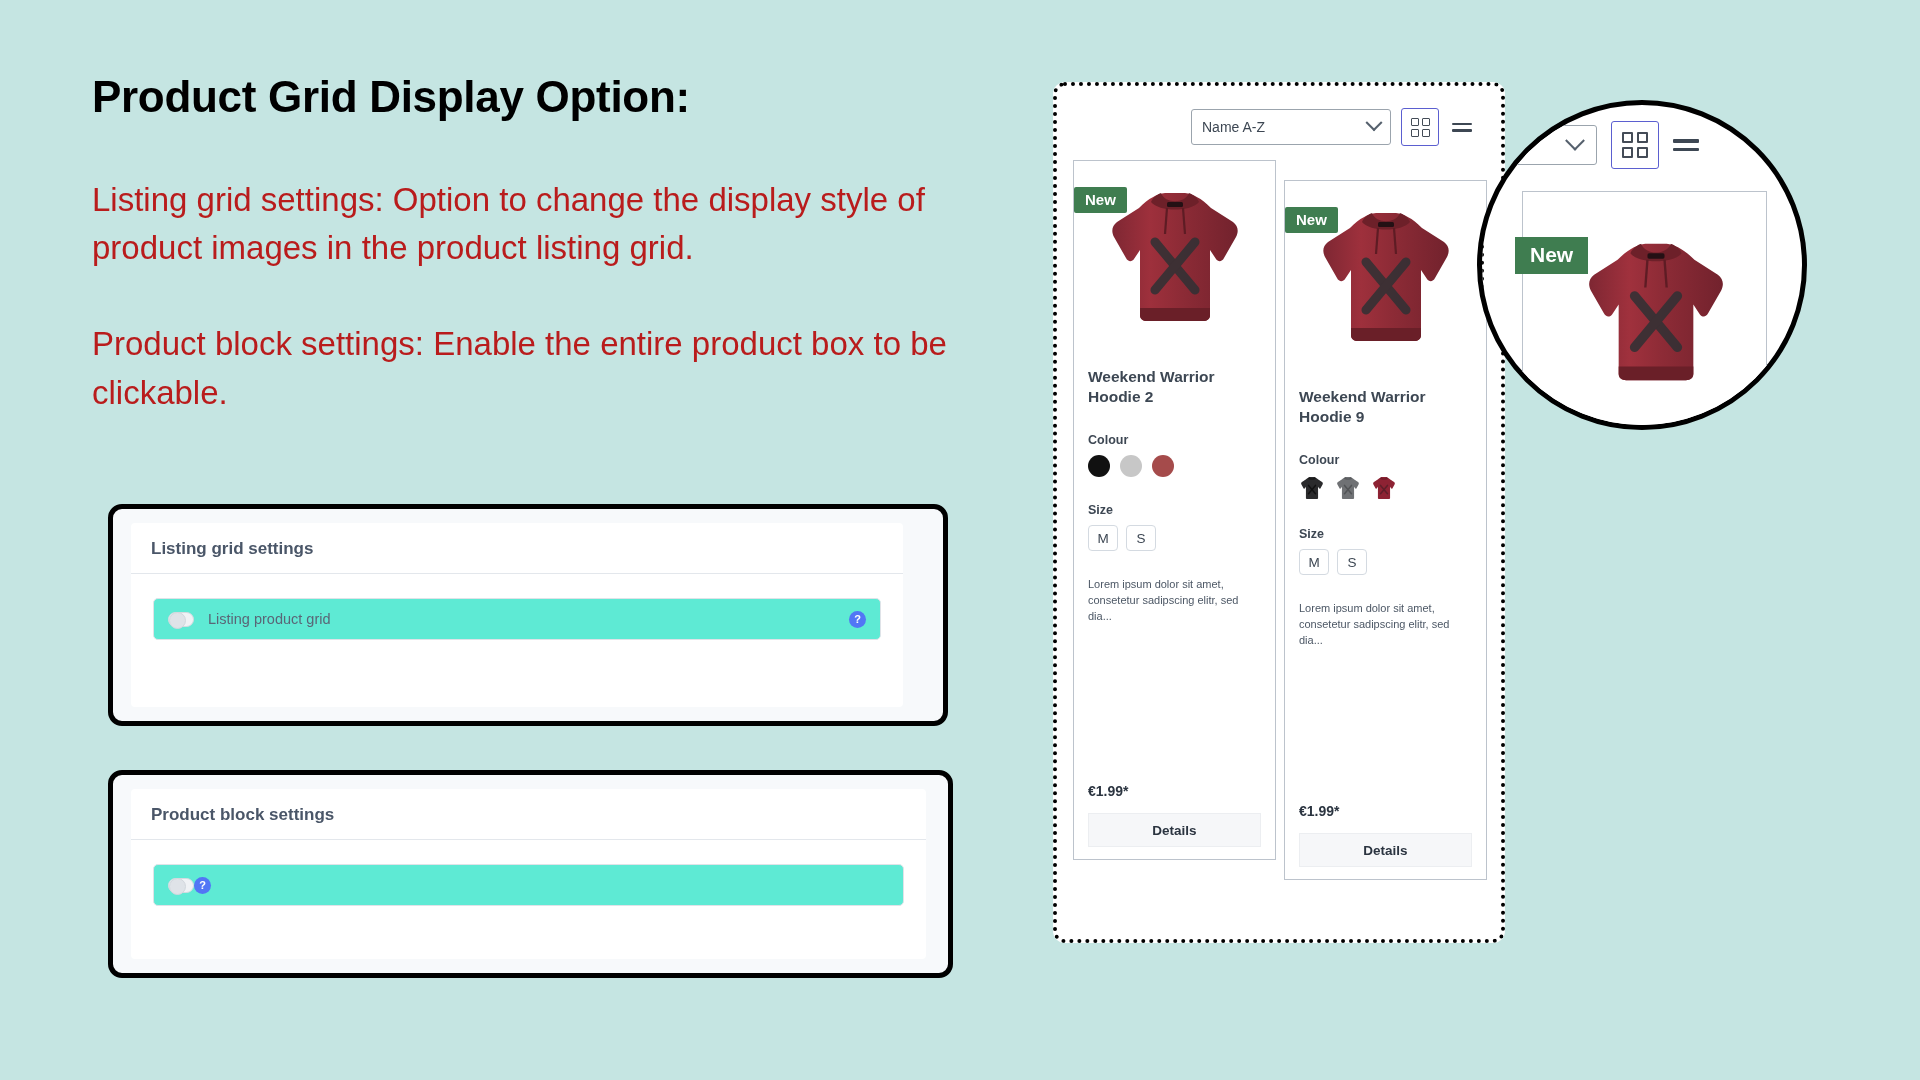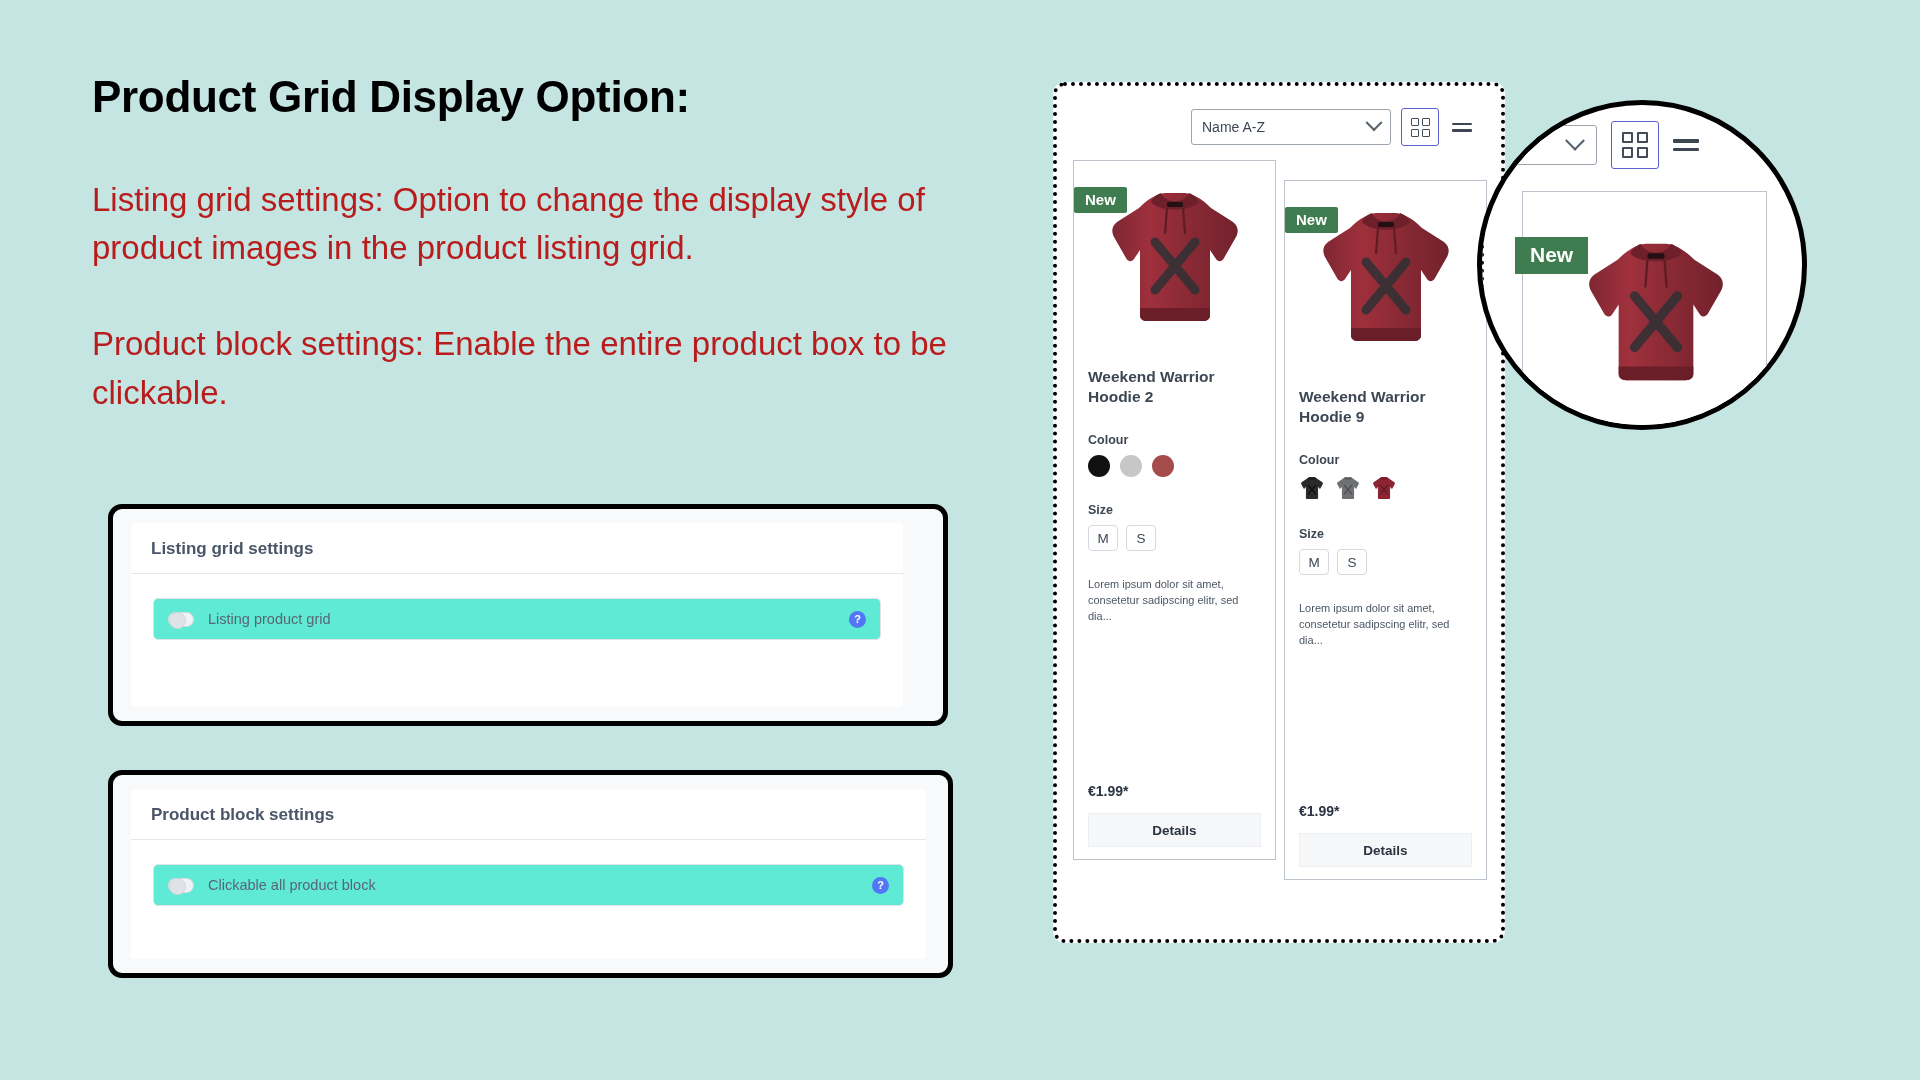--- a/index.html
+++ b/index.html
@@ -417,21 +417,20 @@
       </div>
     </div>
   </div>
 
   <div class="hl-card card-2">
     <div class="card-inner">
       <div class="card-header">Product block settings</div>
       <div class="card-body">
         <div class="toggle-row">
           <span class="switch"></span>
-          <span class="toggle-label">Clickable all product block</span>
           <span class="help-icon">?</span>
         </div>
       </div>
     </div>
   </div>
 
 </div>
 
 <div class="product-panel">
 

